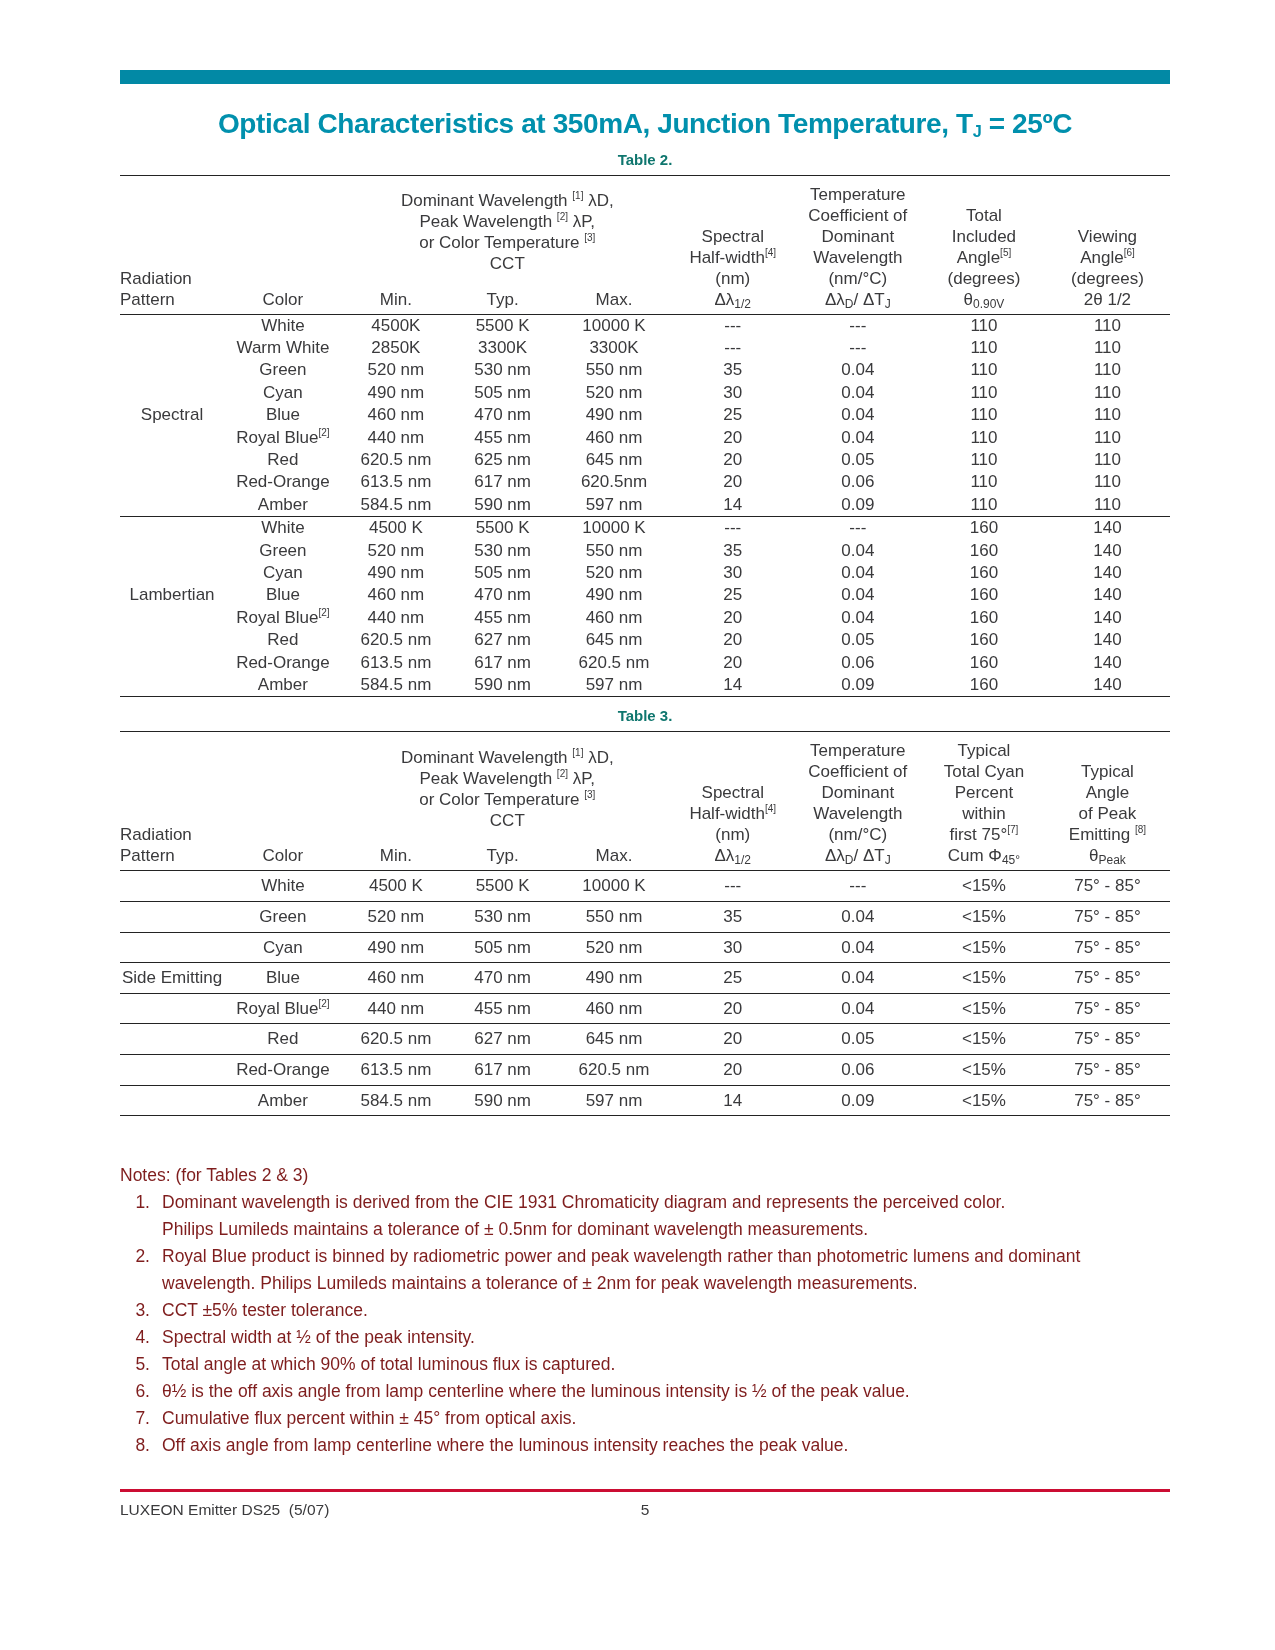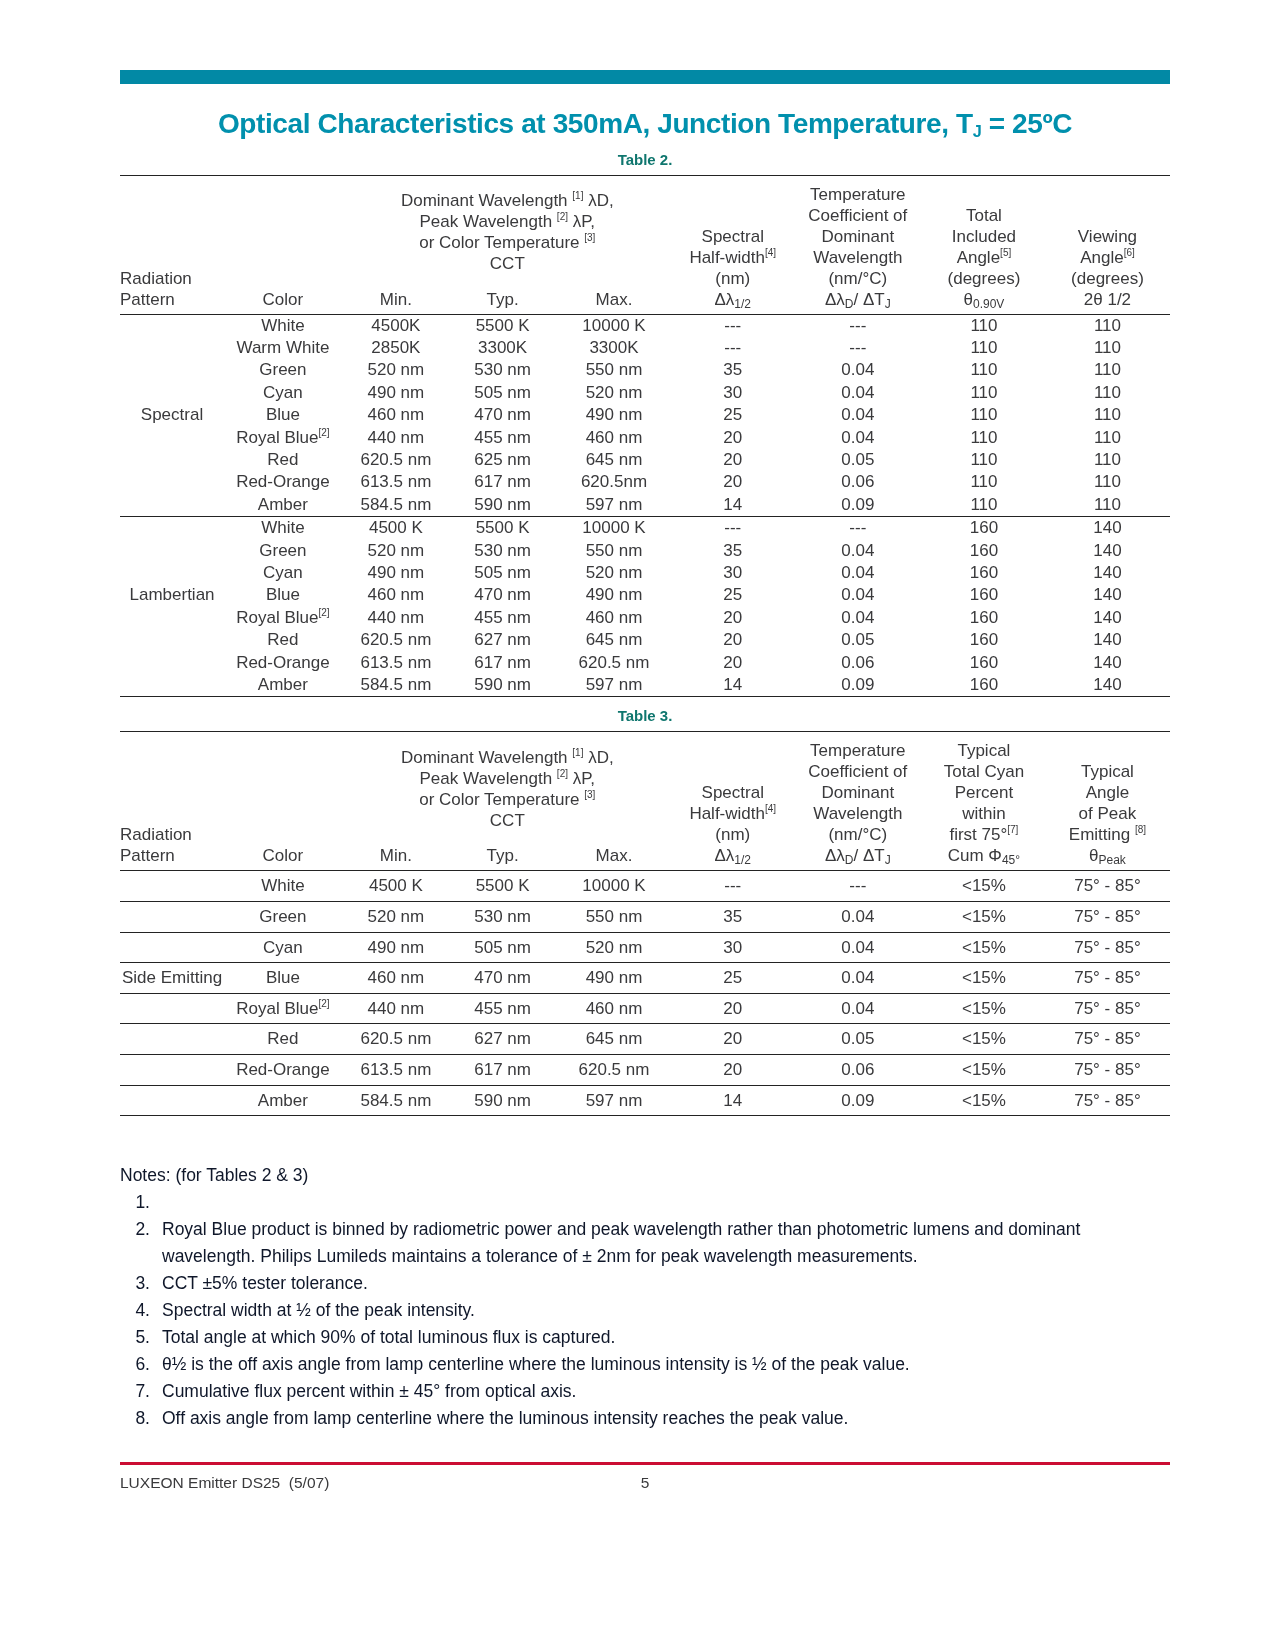--- a/index.html
+++ b/index.html
@@ -19,21 +19,21 @@
   th .hline{display:block;}
   sup{font-size:10px;vertical-align:7px;line-height:0;}
   sub{font-size:12px;vertical-align:-3px;line-height:0;}
   .t2 tbody td{height:22.4px;line-height:22.4px;padding:0;text-align:center;white-space:nowrap;}
   .t3 tbody td{height:29.6px;line-height:29.6px;padding:0;text-align:center;white-space:nowrap;}
   td.pat{text-align:left;}
   tbody.lam{border-top:1.5px solid #232323;}
   .t3 tbody tr{border-bottom:1.5px solid #232323;}
   .t3 tbody tr:last-child{border-bottom:none;}
   .title2{margin-top:38px;}
-  .notes{margin-top:46px;font-size:17.5px;line-height:27px;color:#0f172a;}
+  .notes{margin-top:46px;font-size:17.5px;line-height:27px;color:#7f1d1d;}
   .note{display:flex;}
   .note-num{flex:0 0 30px;text-align:right;margin-right:12px;}
   .note-text{white-space:pre-line;}
   .footer-rule{margin-top:30px;height:3px;background:var(--footer_red,#CB0D33);}
   .footer-row{position:relative;margin-top:9px;font-size:15.5px;}
   .footer-left{white-space:pre;}
   .footer-page{position:absolute;left:0;right:0;top:0;text-align:center;}
 </style>
 </head>
 <body>
@@ -475,20 +475,22 @@
           </tr>
         </tbody>
     </table>
 
     <div class="notes">
       <div class="notes-heading">Notes: (for Tables 2 &amp; 3)</div>
       <div>
 
           <div class="note">
             <span class="note-num">1.</span>
+            <span class="note-text">Dominant wavelength is derived from the CIE 1931 Chromaticity diagram and represents the perceived color.
+Philips Lumileds maintains a tolerance of ± 0.5nm for dominant wavelength measurements.</span>
           </div>
 
           <div class="note">
             <span class="note-num">2.</span>
             <span class="note-text">Royal Blue product is binned by radiometric power and peak wavelength rather than photometric lumens and dominant
 wavelength. Philips Lumileds maintains a tolerance of ± 2nm for peak wavelength measurements.</span>
           </div>
 
           <div class="note">
             <span class="note-num">3.</span>

